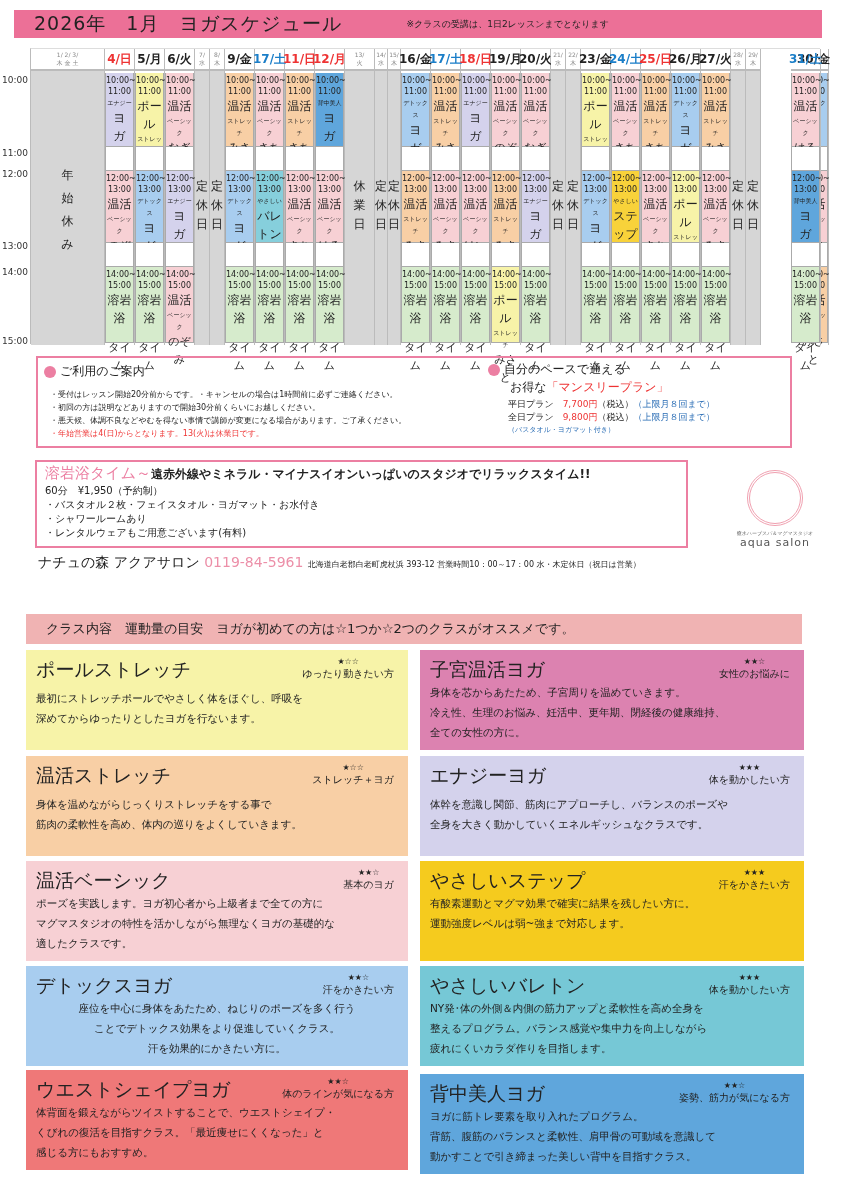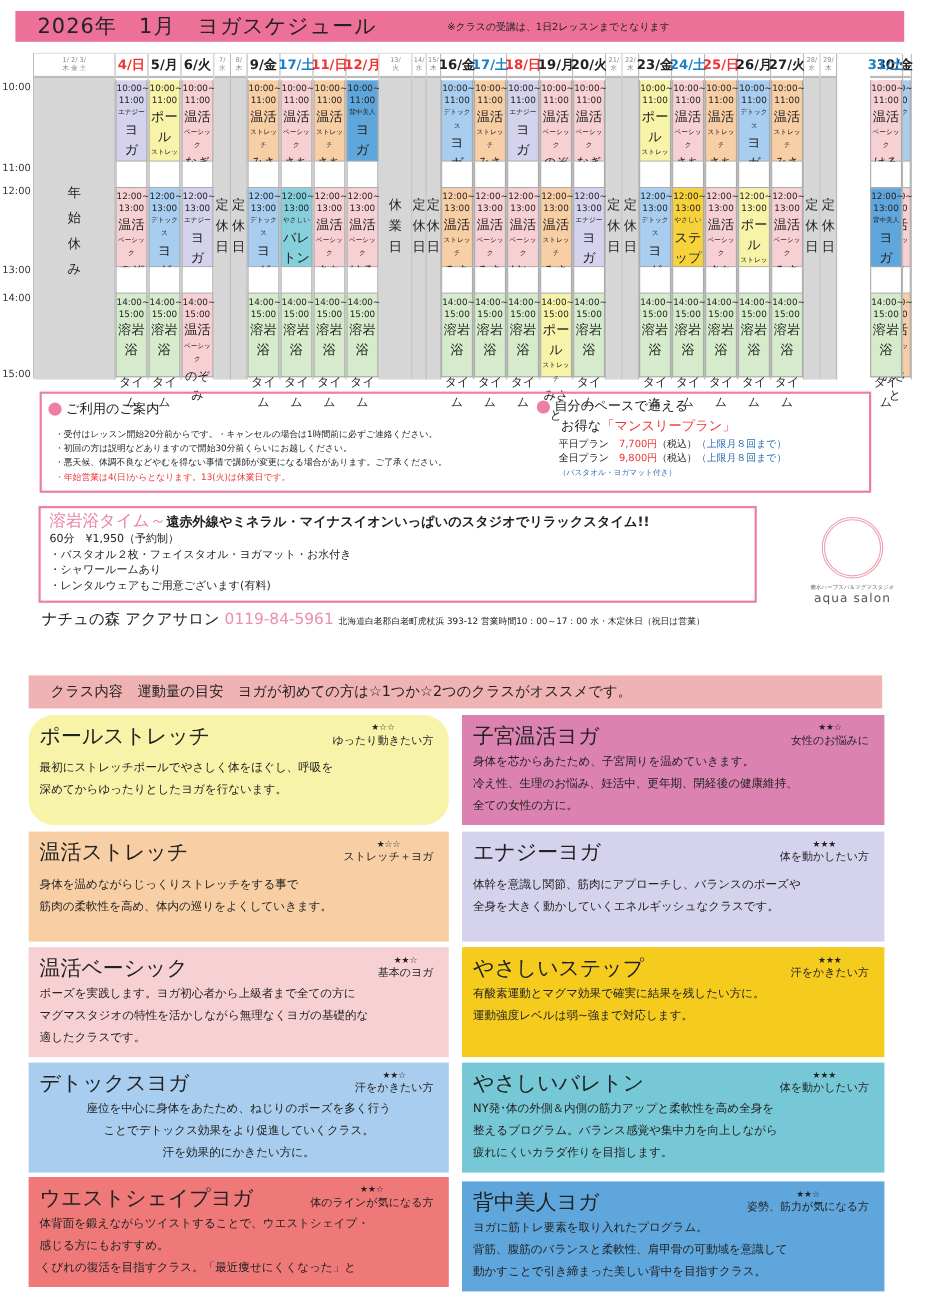--- a/index.html
+++ b/index.html
@@ -673,21 +673,21 @@
 </div>
 
 <div class="footer">
   <span>ナチュの森 アクアサロン</span>
   <span class="tel">0119-84-5961</span>
   <span class="addr">北海道白老郡白老町虎杖浜 393-12 営業時間10：00～17：00 水・木定休日（祝日は営業）</span>
 </div>
 
 <div class="classhdr">クラス内容　運動量の目安　ヨガが初めての方は☆1つか☆2つのクラスがオススメです。</div>
 <div id="cards">
-    <div class="card" style="left: 26px; top: 650px; height: 100px; background: rgb(247, 243, 168); border-radius: 23px;">
+    <div class="card" style="left: 26px; top: 650px; height: 100px; background: rgb(247, 243, 168);">
       <div class="ct">ポールストレッチ</div>
       <div class="stars"><span class="st">★☆☆</span><span class="lbl">ゆったり動きたい方</span></div>
       <div class="cd">
         <div>最初にストレッチポールでやさしく体をほぐし、呼吸を</div>
         <div>深めてからゆったりとしたヨガを行ないます。</div>
       </div>
     </div>
     <div class="card" style="left: 420px; top: 650px; height: 100px; background: rgb(220, 130, 176); width: 384px;">
       <div class="ct">子宮温活ヨガ</div>
       <div class="stars"><span class="st">★★☆</span><span class="lbl">女性のお悩みに</span></div>
@@ -746,22 +746,22 @@
         <div>NY発･体の外側＆内側の筋力アップと柔軟性を高め全身を</div>
         <div>整えるプログラム。バランス感覚や集中力を向上しながら</div>
         <div>疲れにくいカラダ作りを目指します。</div>
       </div>
     </div>
     <div class="card" style="left: 26px; top: 1070px; height: 100px; background: rgb(239, 120, 120);">
       <div class="ct">ウエストシェイプヨガ</div>
       <div class="stars"><span class="st">★★☆</span><span class="lbl">体のラインが気になる方</span></div>
       <div class="cd" style="margin-top: 0px;">
         <div>体背面を鍛えながらツイストすることで、ウエストシェイプ・</div>
+        <div>くびれの復活を目指すクラス。「最近痩せにくくなった」と</div>
         <div>感じる方にもおすすめ。</div>
-        <div>くびれの復活を目指すクラス。「最近痩せにくくなった」と</div>
       </div>
     </div>
     <div class="card" style="left: 420px; top: 1074px; height: 100px; background: rgb(95, 166, 220); width: 384px;">
       <div class="ct">背中美人ヨガ</div>
       <div class="stars"><span class="st">★★☆</span><span class="lbl">姿勢、筋力が気になる方</span></div>
       <div class="cd" style="margin-top: 0px;">
         <div>ヨガに筋トレ要素を取り入れたプログラム。</div>
         <div>背筋、腹筋のバランスと柔軟性、肩甲骨の可動域を意識して</div>
         <div>動かすことで引き締まった美しい背中を目指すクラス。</div>
       </div>

